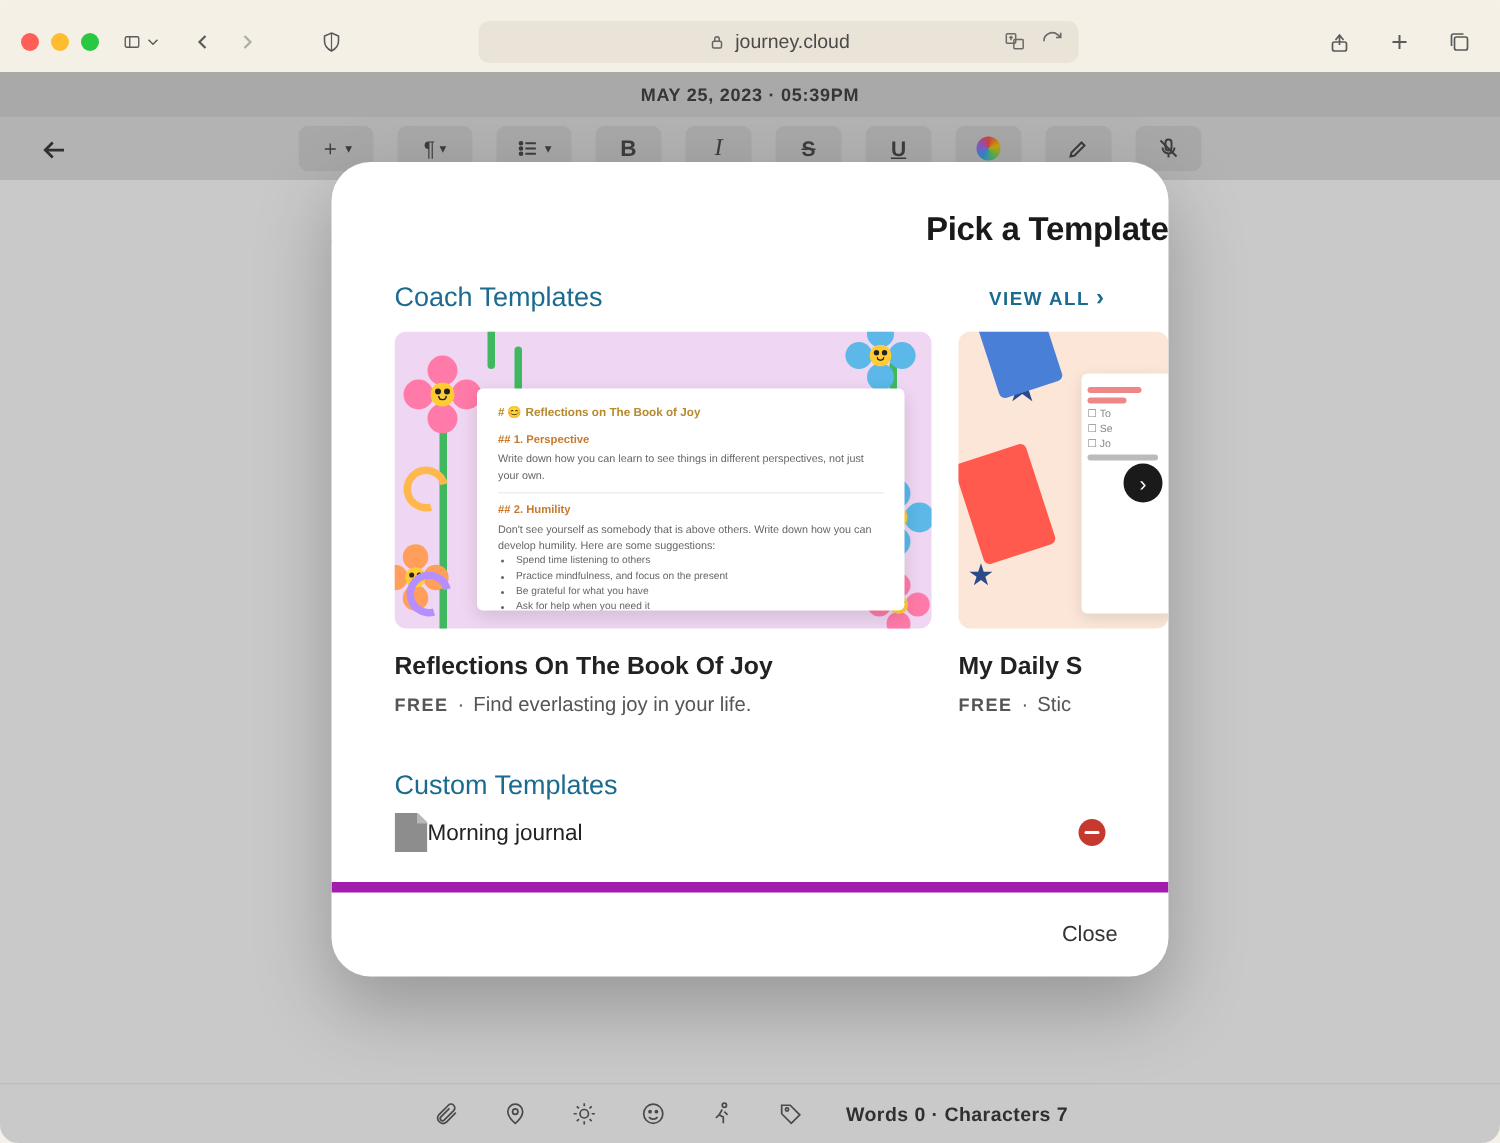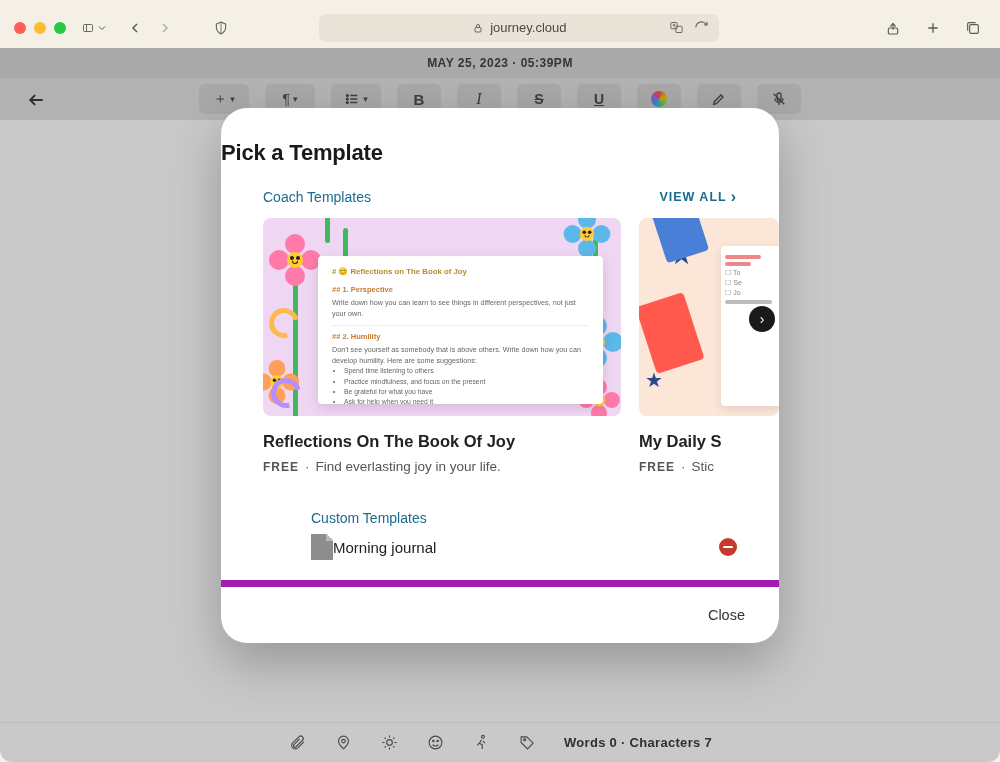--- a/index.html
+++ b/index.html
@@ -44,24 +44,24 @@
 
   
   .status-bar { position:absolute; bottom:0; left:0; right:0; height: 40px; background:#fff; display:flex; align-items:center; justify-content:center; gap: 28px; font-size:13px; color:#333; border-top: 1px solid #eee; border-radius: 0 0 12px 12px; }
   .status-bar .ico { width:18px; height:18px; display:flex; align-items:center; justify-content:center; color:#555; }
   .status-bar .ico svg { width:17px; height:17px; stroke:#555; fill:none; stroke-width:1.6; }
   .status-txt { font-weight:600; letter-spacing: 0.3px; }
 
   
   .overlay { position:absolute; top:48px; left:0; right:0; bottom:0; background: rgba(40,40,40,0.25); display:flex; align-items:flex-start; justify-content:center; padding-top: 60px; border-radius: 0 0 12px 12px; }
   .modal { width: 558px; background:#fff; border-radius: 26px; box-shadow: 0 20px 50px rgba(0,0,0,0.25); overflow:hidden; display:flex; flex-direction:column; }
-  .modal-title { font-size: 22px; font-weight:600; text-align:left; padding: 32px 0 22px; color:#1a1a1a; letter-spacing: -0.2px; }
+  .modal-title { font-size: 22px; font-weight:600; text-align:right; padding: 32px 0 22px; color:#1a1a1a; letter-spacing: -0.2px; }
   .modal-body { padding: 0 42px; overflow:hidden; }
   .section-head { display:flex; justify-content:space-between; align-items:center; margin-bottom: 12px; }
-  .section-title { color:#1a6b8f; font-size: 14px; font-weight:500; }
+  .section-title { color:#1a6b8f; font-size: 18px; font-weight:500; }
   .view-all { color:#1a6b8f; font-size: 12.5px; font-weight:700; letter-spacing: 1px; display:flex; align-items:center; gap:4px; cursor:pointer; }
   .view-all::after { content:"›"; font-size:16px; }
 
   .carousel { position:relative; margin: 0 -42px 0 0; }
   .cards { display:flex; gap: 18px; overflow:hidden; padding-right: 0; }
   .card { flex: 0 0 358px; }
   .card.second { flex: 0 0 140px; }
   .thumb { height: 198px; border-radius: 8px; overflow:hidden; position:relative; }
   .thumb.flowers { background:#efd6f2; }
   .flower-bg { position:absolute; inset:0; }
@@ -97,21 +97,21 @@
   .pattern .docprev .line.g { background:#bbb; width:90%;}
   .pattern .docprev .chk { font-size:7px; color:#888; margin:2px 0; white-space:nowrap;}
 
   .carousel .next { position:absolute; right: 4px; top: 88px; width:26px; height:26px; background:#1a1a1a; border-radius:50%; display:flex; align-items:center; justify-content:center; color:#fff; font-size:14px; cursor:pointer; z-index:5; }
 
   .card-title { font-weight:700; font-size:16.5px; color:#222; margin-top:16px; white-space:nowrap; overflow:hidden; text-overflow: ellipsis; }
   .card-sub { font-size:13.5px; color:#555; margin-top:8px; white-space:nowrap; overflow:hidden; }
   .card-sub .free { font-weight:800; letter-spacing:1px; font-size:12px; }
   .card-sub .dot { margin: 0 6px; }
 
-  .custom-section { margin-top: 36px; margin-left: 48px; }
+  .custom-section { margin-top: 36px; }
   .custom-row { display:flex; align-items:center; padding: 8px 0 20px; }
   .doc-icon { width:22px; height:26px; background:#8d8d8d; clip-path: polygon(0 0, 70% 0, 100% 25%, 100% 100%, 0 100%); position:relative; }
   .doc-icon::after { content:""; position:absolute; right:0; top:0; width:7px; height:7px; background:#b8b8b8; }
   .custom-info { flex:1; }
   .custom-name { font-size:15px; color:#222; font-weight:500; }
   .custom-date { font-size:13px; color:#888; margin-top:2px; }
   .minus-btn { width:18px; height:18px; background:#c6392f; border-radius:50%; position:relative; cursor:pointer; }
   .minus-btn::after { content:""; position:absolute; left:4px; right:4px; top:50%; height:2px; margin-top:-1px; background:#fff; border-radius:1px;}
 
   .modal-footer { border-top:7px solid #a21caf; padding: 16px 26px; text-align:right; }

